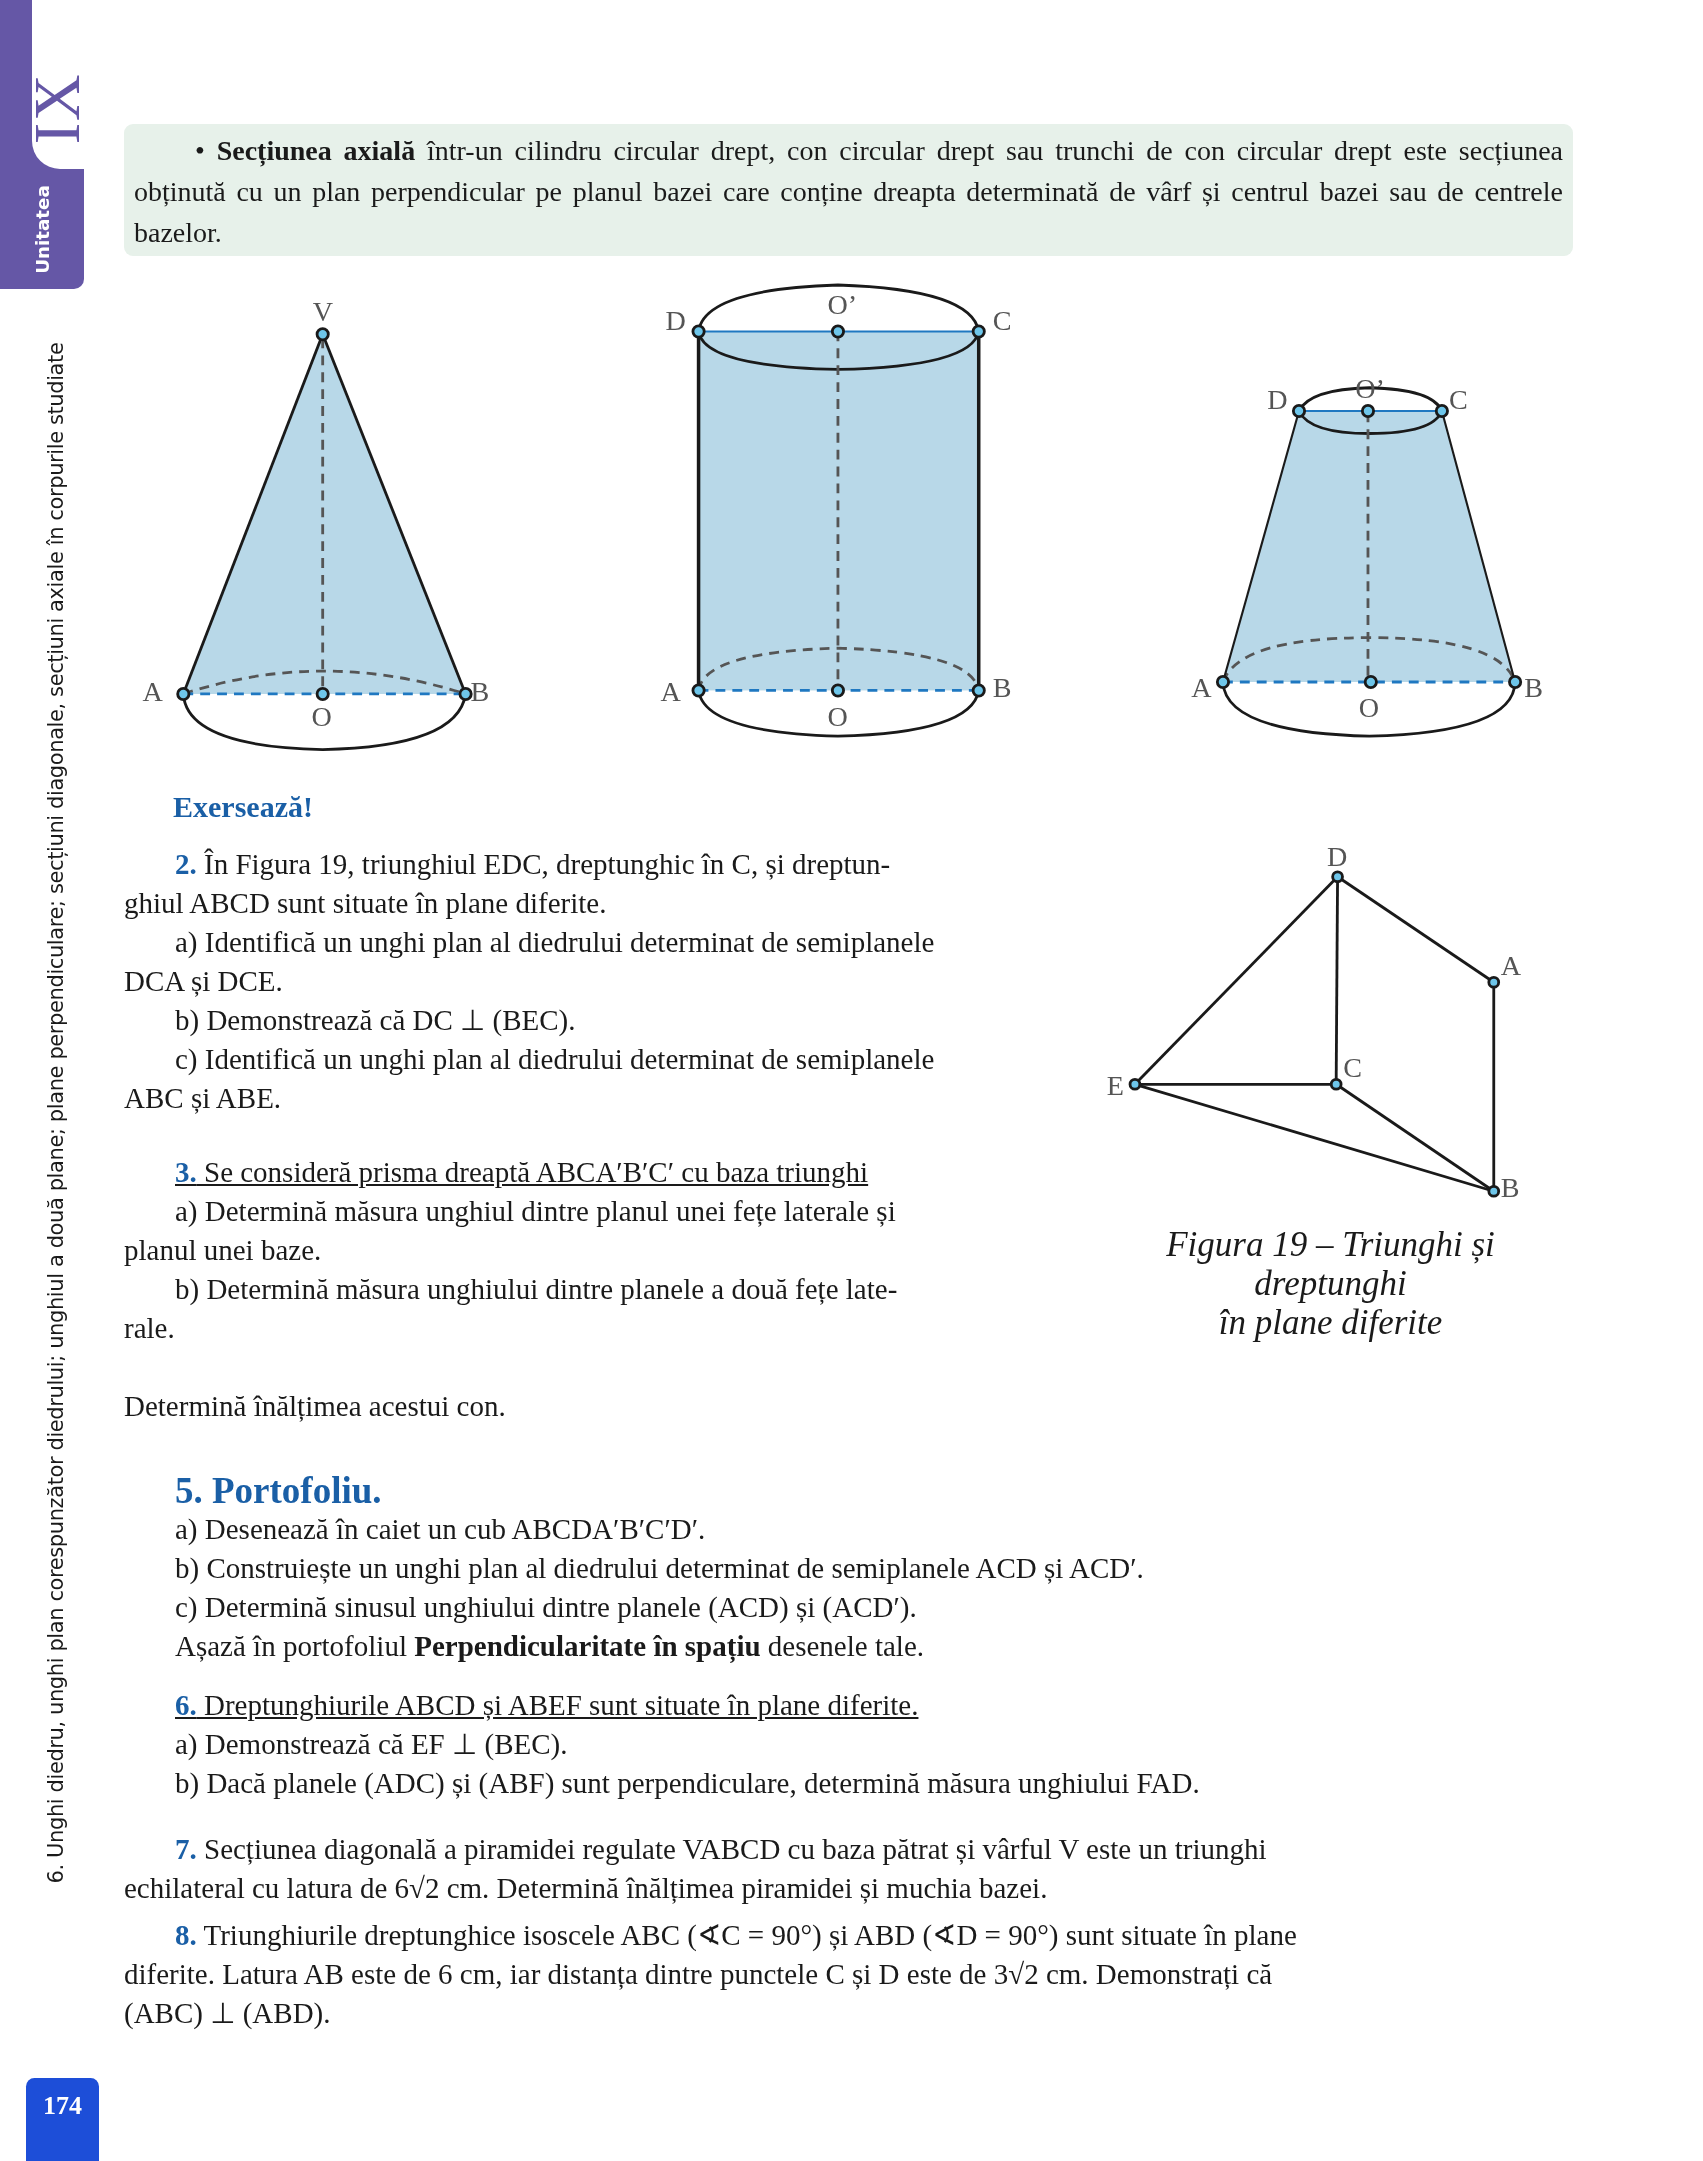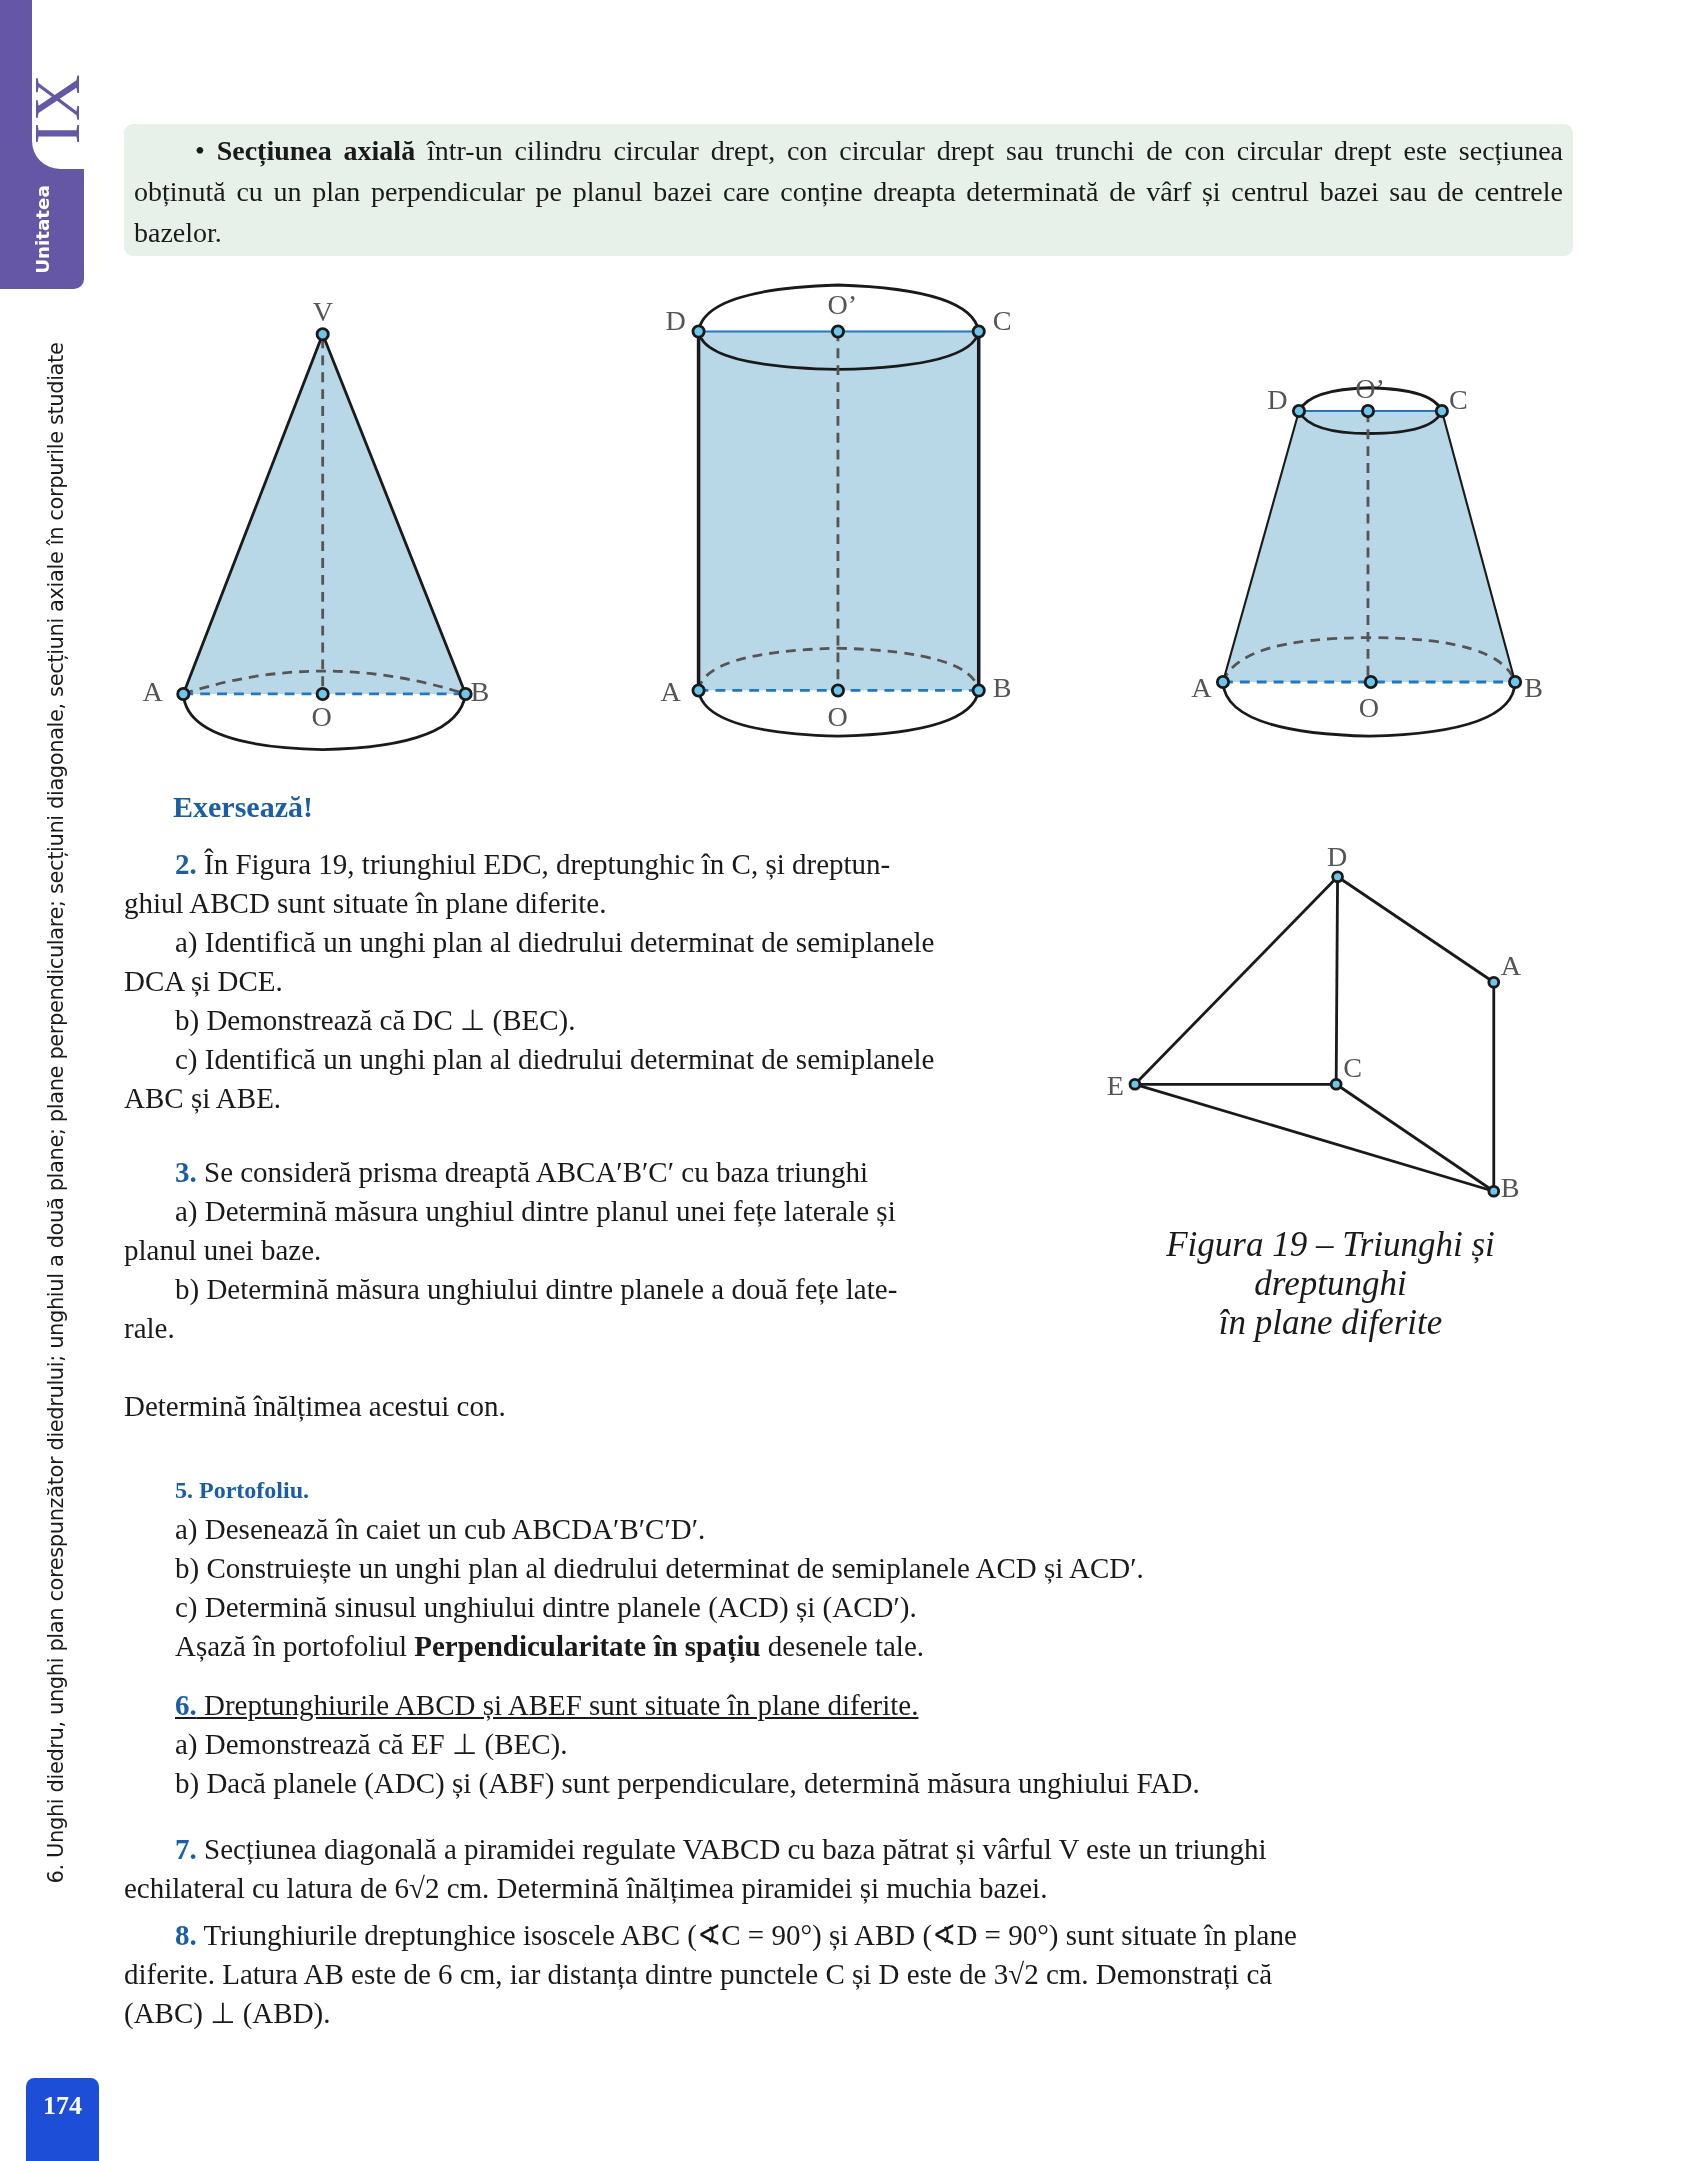--- a/index.html
+++ b/index.html
@@ -175,33 +175,33 @@
   <div style="padding-left:51px;"><span class="num">2.</span> <span>În Figura 19, triunghiul EDC, dreptunghic în C, și dreptun-</span></div>
   <div>ghiul ABCD sunt situate în plane diferite.</div>
   <div class="sub">a) Identifică un unghi plan al diedrului determinat de semiplanele</div>
   <div>DCA și DCE.</div>
   <div class="sub">b) Demonstrează că DC ⊥ (BEC).</div>
   <div class="sub">c) Identifică un unghi plan al diedrului determinat de semiplanele</div>
   <div>ABC și ABE.</div>
 </div>
 
 <div class="para" style="left:124px;top:1153px;width:929px;">
-  <div style="padding-left:51px;"><span class="num">3.</span> <span>Se consideră prisma dreaptă ABCA′B′C′ cu baza triunghi</span></div>
+  <div style="padding-left:51px;text-decoration:underline;"><span class="num">3.</span> <span>Se consideră prisma dreaptă ABCA′B′C′ cu baza triunghi</span></div>
   <div class="sub">a) Determină măsura unghiul dintre planul unei fețe laterale și</div>
   <div>planul unei baze.</div>
   <div class="sub">b) Determină măsura unghiului dintre planele a două fețe late-</div>
   <div>rale.</div>
 </div>
 
 <div class="para" style="left:124px;top:1387px;width:1449px;">
   <div>Determină înălțimea acestui con.</div>
 </div>
 
 <div class="para" style="left:124px;top:1471px;width:1449px;">
-  <div style="padding-left:51px;font-size:24px;" class="num"><span>5.</span> <span>Portofoliu.</span></div>
+  <div style="padding-left:51px;font-size:37px;" class="num"><span>5.</span> <span>Portofoliu.</span></div>
   <div class="sub">a) Desenează în caiet un cub ABCDA′B′C′D′.</div>
   <div class="sub">b) Construiește un unghi plan al diedrului determinat de semiplanele ACD și ACD′.</div>
   <div class="sub">c) Determină sinusul unghiului dintre planele (ACD) și (ACD′).</div>
   <div class="sub"><span>Așază în portofoliul </span><b>Perpendicularitate în spațiu</b><span> desenele tale.</span></div>
 </div>
 
 <div class="para" style="left:124px;top:1686px;width:1449px;">
   <div style="padding-left:51px;text-decoration:underline;"><span class="num">6.</span> <span>Dreptunghiurile ABCD și ABEF sunt situate în plane diferite.</span></div>
   <div class="sub">a) Demonstrează că EF ⊥ (BEC).</div>
   <div class="sub">b) Dacă planele (ADC) și (ABF) sunt perpendiculare, determină măsura unghiului FAD.</div>

